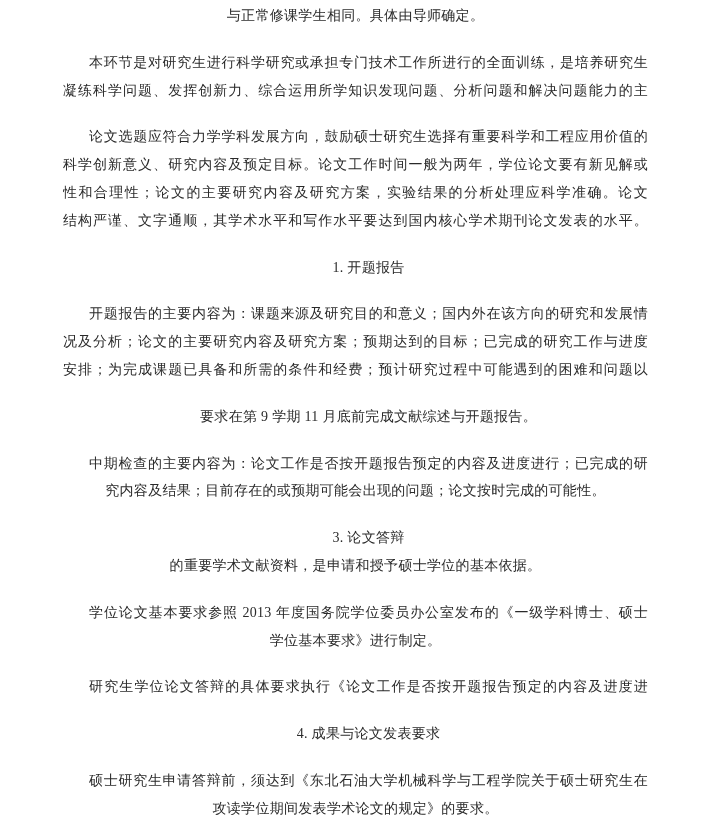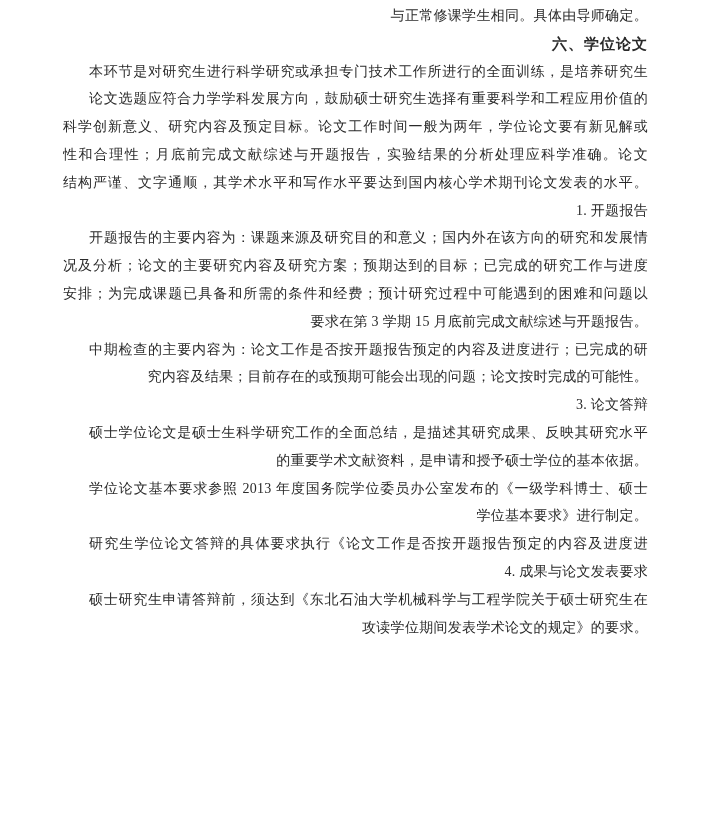--- a/index.html
+++ b/index.html
@@ -20,59 +20,59 @@
     width: 712px;
     height: 836px;
     padding: 2px 64px 0 63px;
     overflow: hidden;
     background: #ffffff;
   }
   .line {
     line-height: 27.8px;
     height: 27.8px;
     overflow: hidden;
-    text-align: right;
+    text-align: center;
     white-space: pre-wrap;
     letter-spacing: 0.3px;
   }
   .line.justify {
     text-align: justify;
     text-align-last: justify;
   }
   .line.indent {
     padding-left: 26px;
+    margin-top: 19px;
   }
   .line.heading {
     font-weight: bold;
     font-family: "Liberation Sans", "DejaVu Sans", sans-serif;
     font-size: 15px;
     letter-spacing: 1px;
   }
 </style>
 </head>
 <body style="background: rgb(255, 255, 255); color: rgb(42, 42, 42);">
 
 <div class="page">
   <div id="text-block">
       <div class="line">与正常修课学生相同。具体由导师确定。</div>
-      <div class="line heading">六、学位论文</div>
       <div class="line indent justify">本环节是对研究生进行科学研究或承担专门技术工作所进行的全面训练，是培养研究生</div>
+      <div class="line justify">凝练科学问题、发挥创新力、综合运用所学知识发现问题、分析问题和解决问题能力的主</div>
       <div class="line indent justify">论文选题应符合力学学科发展方向，鼓励硕士研究生选择有重要科学和工程应用价值的</div>
       <div class="line justify">科学创新意义、研究内容及预定目标。论文工作时间一般为两年，学位论文要有新见解或</div>
-      <div class="line justify">性和合理性；月底前完成文献综述与开题报告，实验结果的分析处理应科学准确。论文</div>
+      <div class="line justify">性和合理性；论文的主要研究内容及研究方案，实验结果的分析处理应科学准确。论文</div>
       <div class="line justify">结构严谨、文字通顺，其学术水平和写作水平要达到国内核心学术期刊论文发表的水平。</div>
       <div class="line indent">1. 开题报告</div>
       <div class="line indent justify">开题报告的主要内容为：课题来源及研究目的和意义；国内外在该方向的研究和发展情</div>
       <div class="line justify">况及分析；论文的主要研究内容及研究方案；预期达到的目标；已完成的研究工作与进度</div>
       <div class="line justify">安排；为完成课题已具备和所需的条件和经费；预计研究过程中可能遇到的困难和问题以</div>
-      <div class="line indent">要求在第 3 学期 15 月底前完成文献综述与开题报告。</div>
+      <div class="line indent">要求在第 9 学期 11 月底前完成文献综述与开题报告。</div>
       <div class="line indent justify">中期检查的主要内容为：论文工作是否按开题报告预定的内容及进度进行；已完成的研</div>
       <div class="line">究内容及结果；目前存在的或预期可能会出现的问题；论文按时完成的可能性。</div>
       <div class="line indent">3. 论文答辩</div>
-      <div class="line indent justify">硕士学位论文是硕士生科学研究工作的全面总结，是描述其研究成果、反映其研究水平</div>
       <div class="line">的重要学术文献资料，是申请和授予硕士学位的基本依据。</div>
       <div class="line indent justify">学位论文基本要求参照 2013 年度国务院学位委员办公室发布的《一级学科博士、硕士</div>
       <div class="line">学位基本要求》进行制定。</div>
       <div class="line indent justify">研究生学位论文答辩的具体要求执行《论文工作是否按开题报告预定的内容及进度进行》。</div>
       <div class="line indent">4. 成果与论文发表要求</div>
       <div class="line indent justify">硕士研究生申请答辩前，须达到《东北石油大学机械科学与工程学院关于硕士研究生在</div>
       <div class="line">攻读学位期间发表学术论文的规定》的要求。</div>
     </div>
 </div>
 

